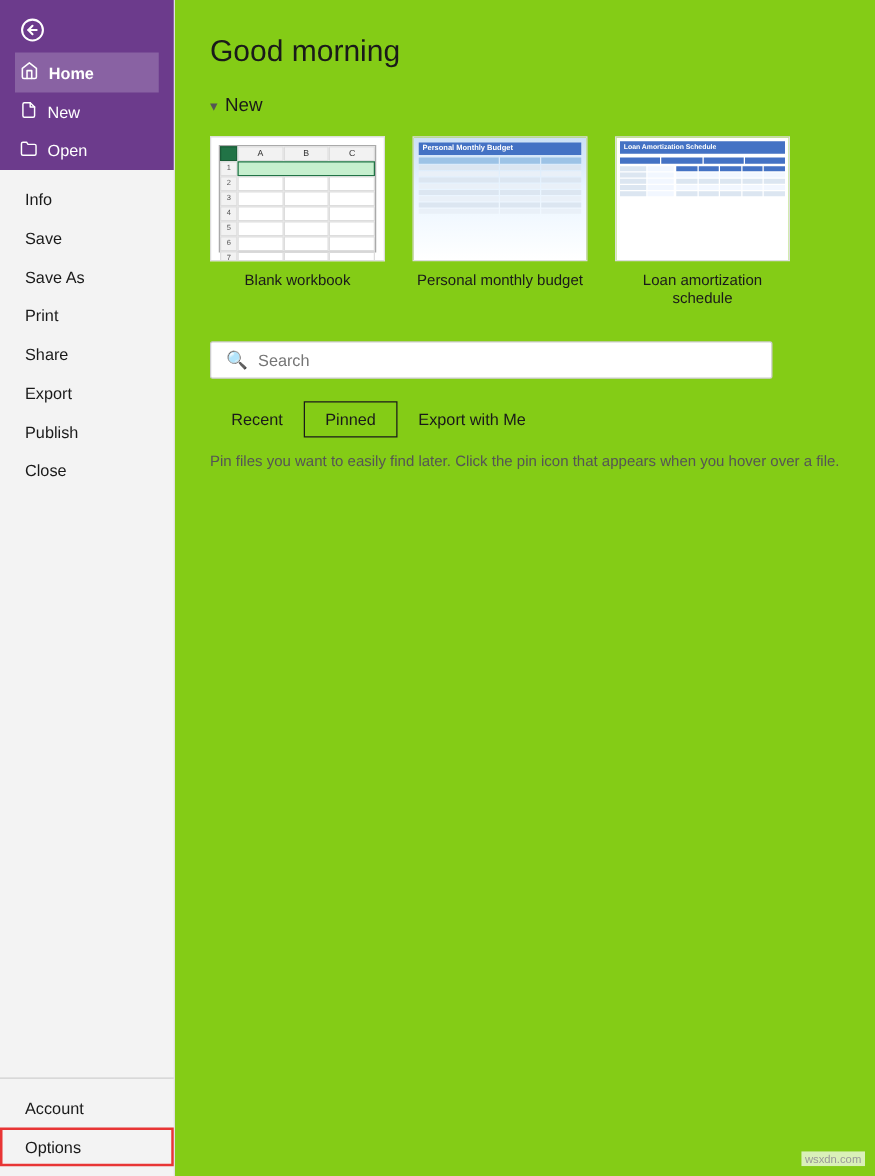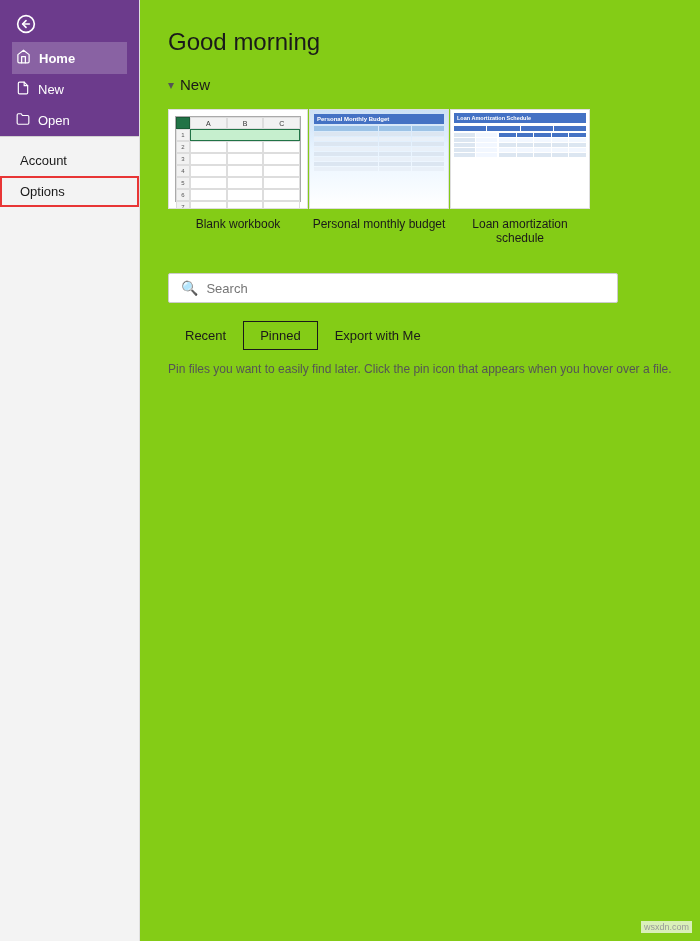--- a/index.html
+++ b/index.html
@@ -115,21 +115,21 @@
     }
 
     .chevron-icon {
       font-size: 12px;
       color: #555;
     }
 
     
     .templates-grid {
       display: flex;
-      gap: 1px;
+      gap: 22px;
       margin-bottom: 28px;
       flex-wrap: wrap;
     }
 
     .template-item {
       display: flex;
       flex-direction: column;
       align-items: center;
       cursor: pointer;
       width: 140px;
@@ -246,20 +246,30 @@
     <div class="sidebar-nav-item">
       <span class="nav-icon">
         <svg width="14" height="14" viewBox="0 0 24 24" fill="none" stroke="white" stroke-width="2" stroke-linecap="round" stroke-linejoin="round">
           <path d="M22 19a2 2 0 0 1-2 2H4a2 2 0 0 1-2-2V5a2 2 0 0 1 2-2h5l2 3h9a2 2 0 0 1 2 2z"></path>
         </svg>
       </span>
       <span>Open</span>
     </div>
   </div>
 
+  <div class="sidebar-menu">
+    <div class="sidebar-menu-item">Info</div>
+    <div class="sidebar-menu-item">Save</div>
+    <div class="sidebar-menu-item">Save As</div>
+    <div class="sidebar-menu-item">Print</div>
+    <div class="sidebar-menu-item">Share</div>
+    <div class="sidebar-menu-item">Export</div>
+    <div class="sidebar-menu-item">Publish</div>
+    <div class="sidebar-menu-item">Close</div>
+  </div>
 
   <div class="sidebar-bottom">
     <div class="sidebar-bottom-item">Account</div>
     <div class="sidebar-bottom-item highlighted">Options</div>
   </div>
 </div>
 
 <div class="main">
   <h1 class="page-title">Good morning</h1>
 

